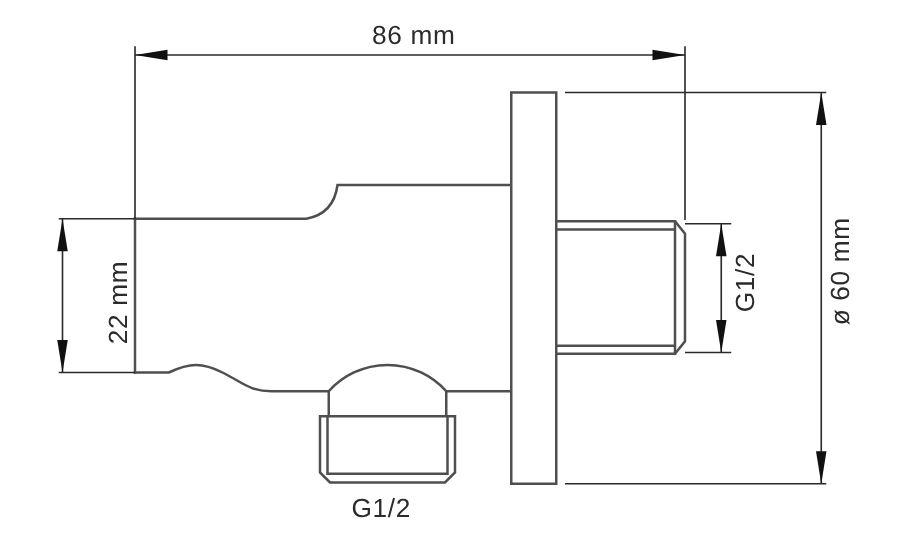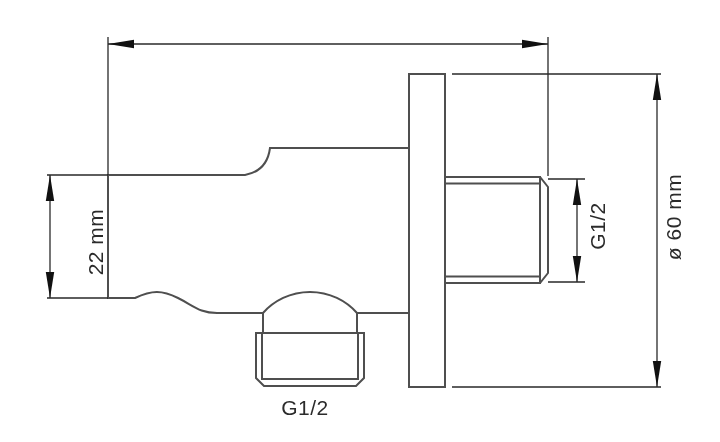--- a/index.html
+++ b/index.html
@@ -53,20 +53,21 @@
       <polygon points="548,44 522,39.8 522,48.2"></polygon>
       <polygon points="50,175 45.8,201 54.2,201"></polygon>
       <polygon points="50,298 45.8,272 54.2,272"></polygon>
       <polygon points="577,179 572.8,205 581.2,205"></polygon>
       <polygon points="577,282 572.8,256 581.2,256"></polygon>
       <polygon points="657,74 652.8,100 661.2,100"></polygon>
       <polygon points="657,387 652.8,361 661.2,361"></polygon>
     </g>
   </svg>
 
+  <div class="label" style="left:331px;top:29px">86 mm</div>
 
   <div class="label vert" style="left:95px;top:242px">22 mm</div>
 
   <div class="label vert" style="left:597px;top:226px">G1/2</div>
 
   <div class="label vert" style="left:673px;top:217px">ø 60 mm</div>
 
   <div class="label" style="left:305px;top:407px">G1/2</div>
 </div>
 

